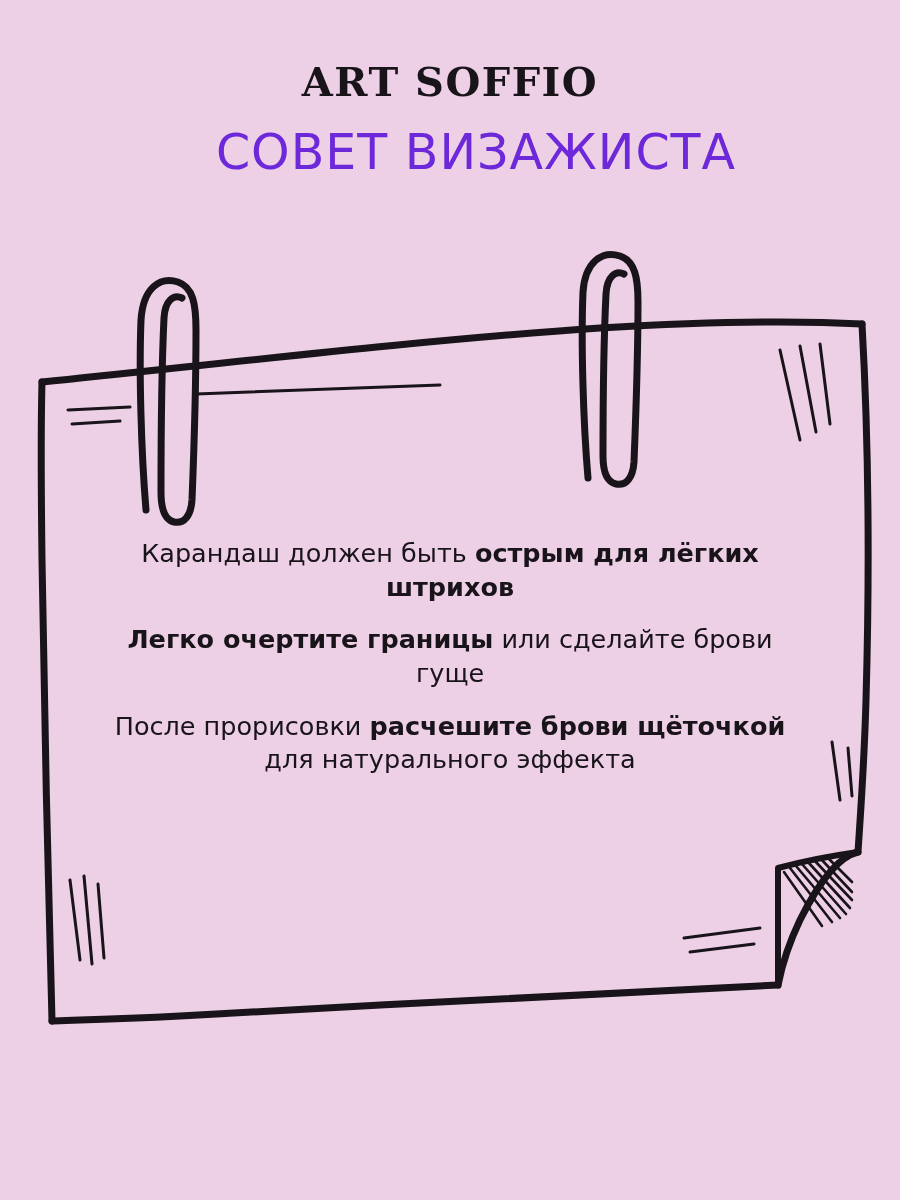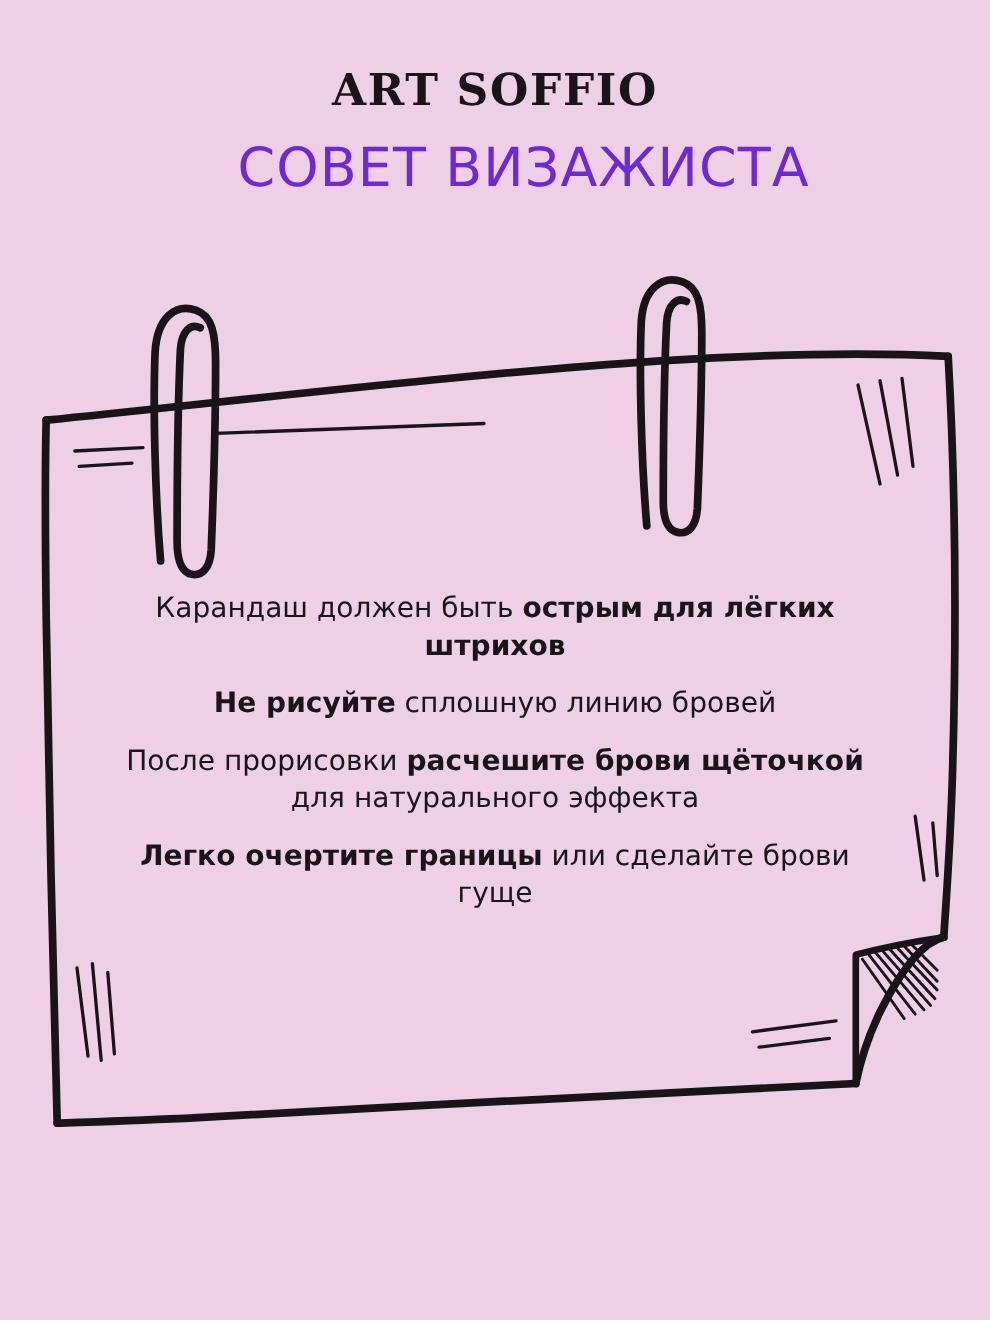--- a/index.html
+++ b/index.html
@@ -128,23 +128,20 @@
         <path d="M588 478 C 583 420, 581 340, 583 292 C 585 262, 602 250, 620 256 C 635 261, 638 278, 638 302 C 638 350, 636 412, 634 462 C 633 478, 626 486, 616 484 C 607 482, 603 472, 603 456 C 603 406, 604 334, 606 294 C 607 276, 616 270, 624 274"></path>
       </g>
     </g>
   </svg>
 
   <div class="tips">
     <div class="tip">
       <span>Карандаш должен быть </span><b>острым для лёгких штрихов</b>
     </div>
     <div class="tip">
-      <b>Не рисуйте</b><span> сплошную линию бровей</span>
+      <b>Легко очертите границы</b><span> или сделайте брови гуще</span>
     </div>
     <div class="tip">
       <span>После прорисовки </span><b>расчешите брови щёточкой</b><span> для натурального эффекта</span>
-    </div>
-    <div class="tip">
-      <b>Легко очертите границы</b><span> или сделайте брови гуще</span>
     </div>
   </div>
 
 </div>
 
 </body></html>

